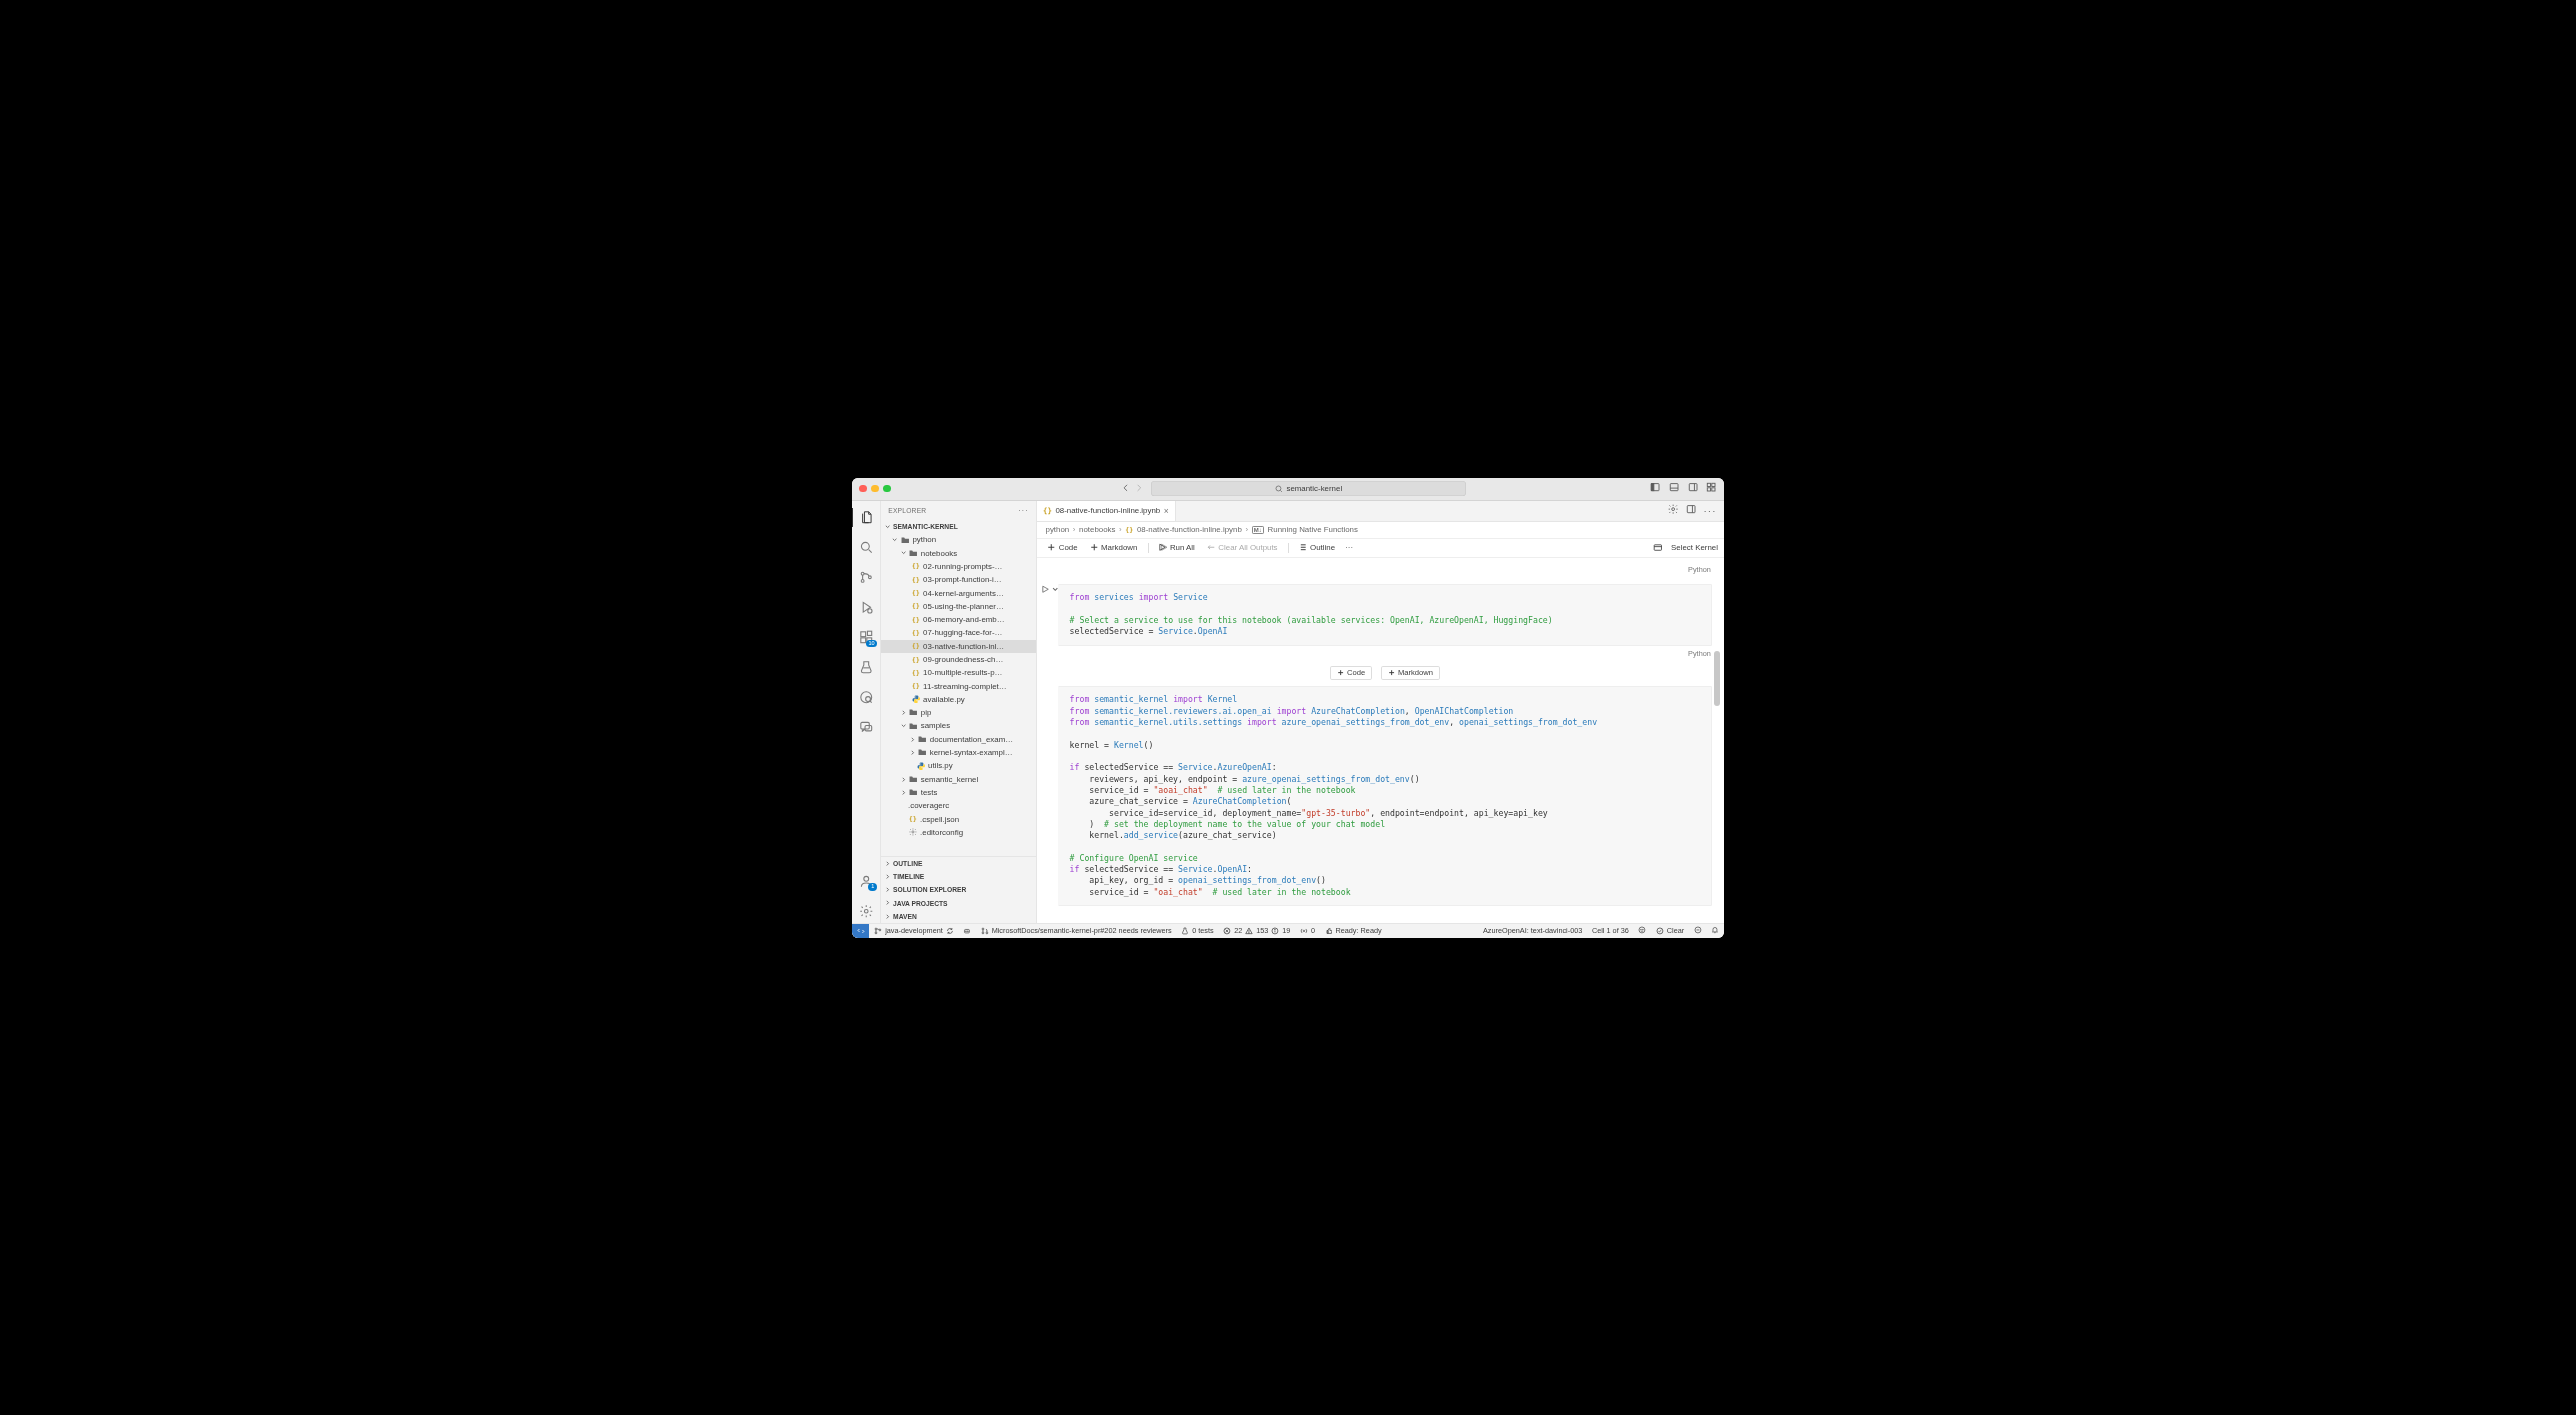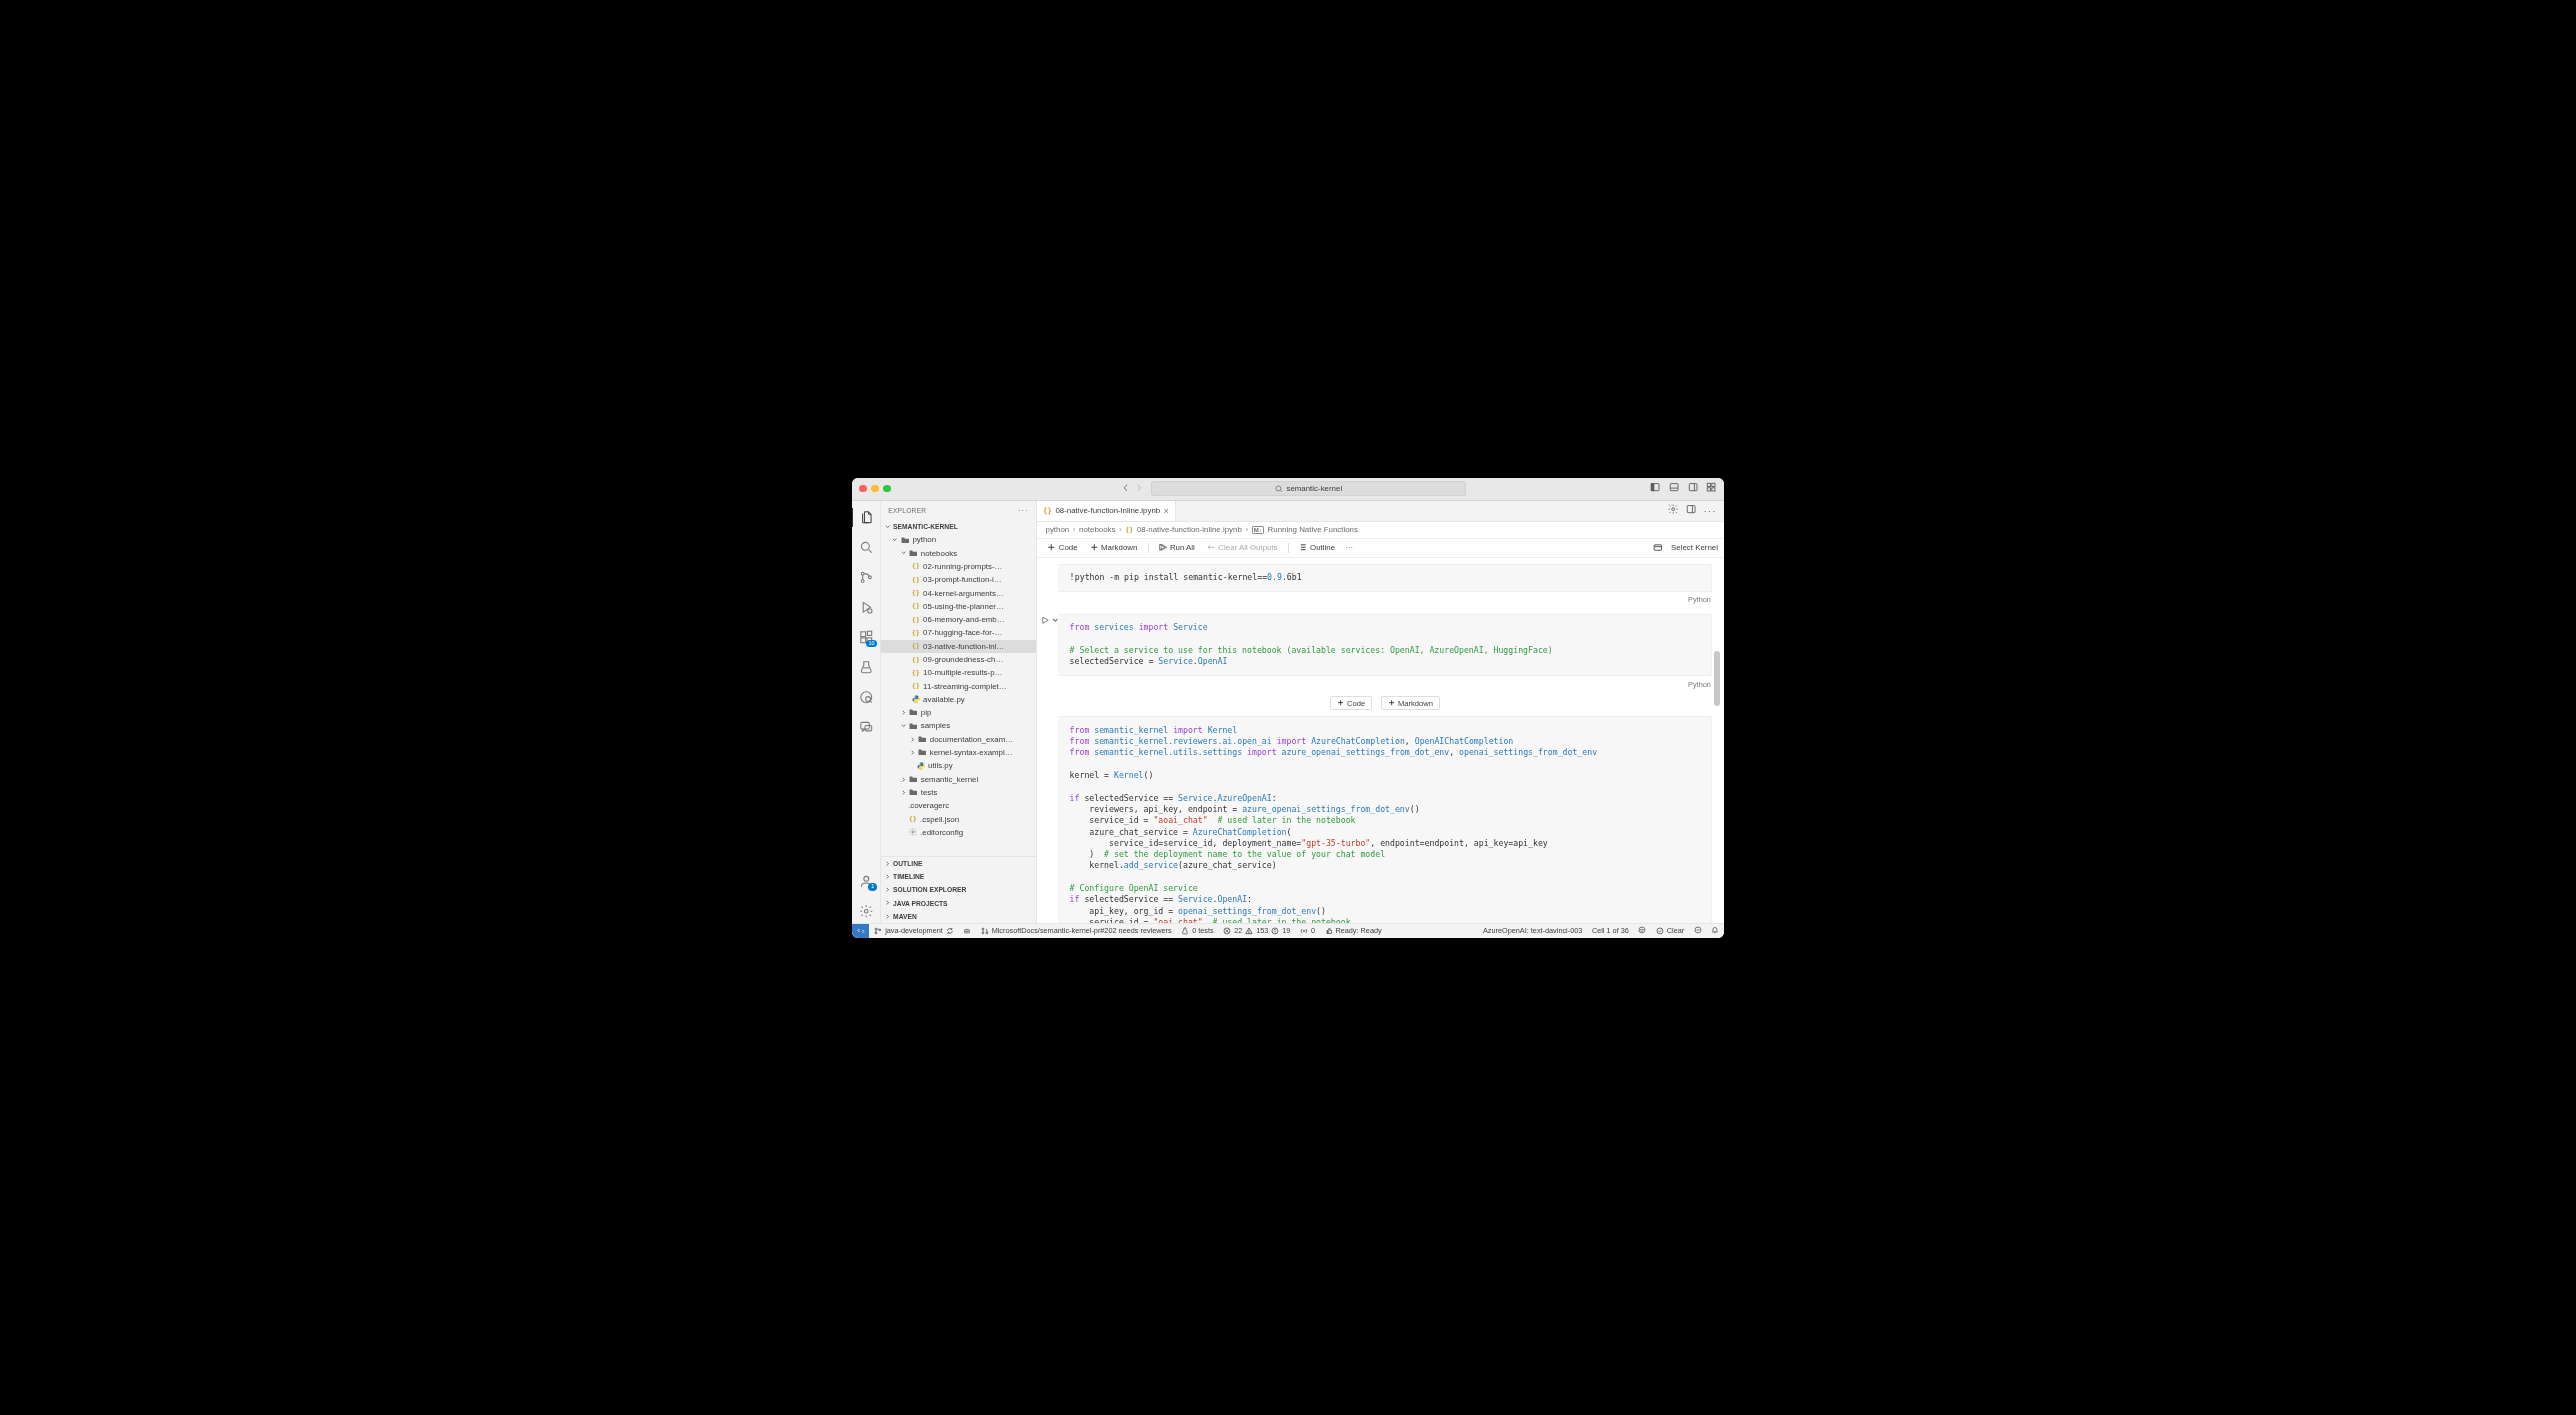--- a/index.html
+++ b/index.html
@@ -534,21 +534,20 @@
               <rect x="2" y="3" width="12" height="9" rx="1"></rect>
               <line x1="2" y1="6" x2="14" y2="6"></line>
             </svg>
           <span>Select Kernel</span>
         </div>
       </div>
 
       <div class="notebook">
         <div class="scroll-ind"></div>
 
-        <div class="cell"><span class="spc">!</span>python -m pip install semantic-kernel==<span class="fn">0.9</span>.6b1</div>
         <div class="cell-lang">Python</div>
 
         <div class="cell-gutter" style="margin-top:1.2px">
           <span><svg viewBox="0 0 14 14" fill="none" stroke="#6a6a6a" stroke-width="1.4">
                 <path d="M3 2l9 5-9 5z"></path>
               </svg></span>
           <span><svg viewBox="0 0 12 12" fill="none" stroke="#6a6a6a" stroke-width="1.6">
                 <path d="M3 4.5 6 7.5 9 4.5"></path>
               </svg></span>
         </div>

